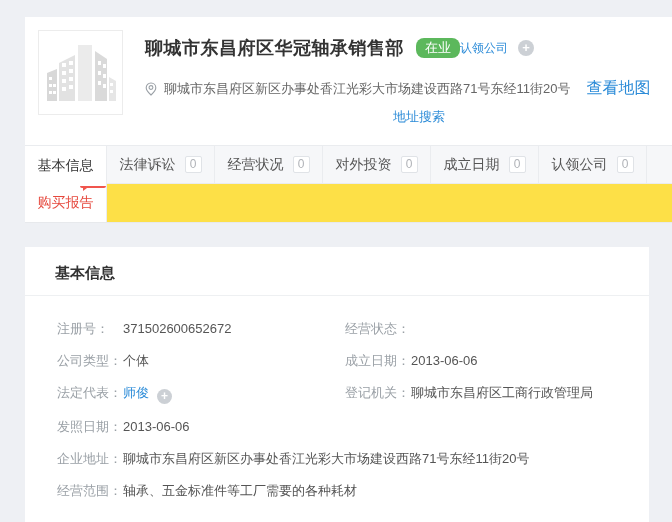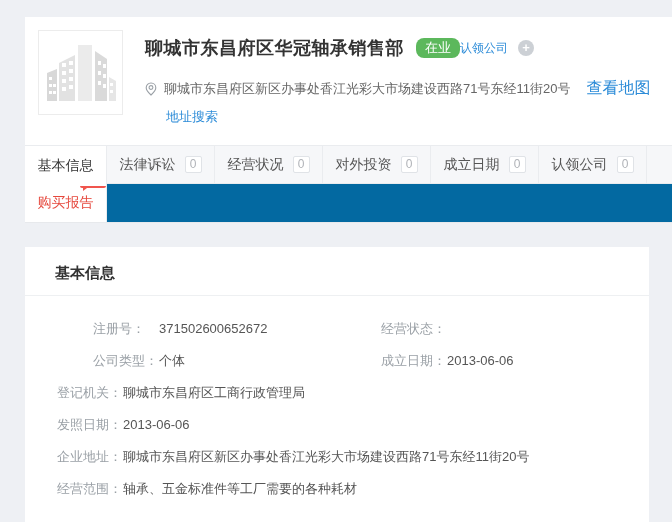--- a/index.html
+++ b/index.html
@@ -9,21 +9,21 @@
     background:#eef0f4;
     position:relative;
     overflow:hidden;
     color:#555;
   }
   
   .header-card {
     position:absolute; left:25px; top:17px; right:0; height:206px;
     background:#fff;
   }
-  .header-content { height:128px; display:flex; padding:13px 0 0 13px; }
+  .header-content { height:128px; display:flex; padding:13px 0 0 13px;text-align:center; }
   .logo-box {
     width:85px; height:85px; border:1px solid #ececec; background:#fff;
     display:flex; align-items:center; justify-content:center; flex:none;
   }
   .header-info { margin-left:22px; padding-top:6px; flex:1; min-width:0; }
   .title-row { display:flex; align-items:center; }
   .company-title { font-size:18px; font-weight:bold; color:#333; letter-spacing:0.5px; }
   .status-badge {
     margin-left:12px; background:#5cb85c; color:#fff; font-size:13px;
     padding:2px 9px 3px; border-radius:8px; line-height:15px;
@@ -52,21 +52,21 @@
   .tab.first { width:82px; }
   .tab.active {
     background:#fff; height:40px; margin-bottom:-1px; z-index:2; color:#333;
   }
   .tab .count {
     margin-left:9px; width:17px; height:17px; border:1px solid #e0e3e7;
     background:#fff; color:#b0b3b8; font-size:12px; line-height:15px; text-align:center;
     border-radius:2px;
   }
   .tabs-row2 {
-    height:39px; background:#0369a1; border-bottom:1px solid #e7e9ec; display:flex;
+    height:39px; background:#fde047; border-bottom:1px solid #e7e9ec; display:flex;
   }
   .buy-tab {
     width:82px; border-right:1px solid #eaecef;
     display:flex; align-items:center; justify-content:center;
     color:#e6483d; font-size:14px; cursor:pointer; position:relative; background:#fff;
   }
   .hot-badge {
     position:absolute; top:-8px; right:0px;
     background:#f0554d; color:#fff; font-size:8px; font-weight:bold;
     padding:2px 4px; border-radius:2px; line-height:8px; letter-spacing:0.5px;
@@ -80,21 +80,21 @@
     position:absolute; left:25px; top:247px; width:624px; bottom:-5px;
     background:#fff;
   }
   .section-heading {
     font-size:15px; font-weight:bold; color:#333;
     padding:17px 30px 12px; border-bottom:1px solid #eef0f2;
   }
   .fields { padding:23px 30px 0 32px; font-size:13px; }
   .frow { display:flex; margin-bottom:13px; line-height:19px; }
   .fpair { display:flex; }
-  .fpair.left { width:288px; flex:none;margin-left:36px; }
+  .fpair.left { width:288px; flex:none; }
   .flabel { color:#9aa0a6; width:66px; flex:none; }
   .fvalue { color:#555; }
   .scope-row { margin-top:6px; }
   .legal-link { color:#2d8cd8; cursor:pointer; }
   .fvalue .plus-circle { margin-left:8px; width:15px; height:15px; font-size:12px; line-height:15px; vertical-align:-3px; }
 </style>
 </head>
 <body>
 
 <div class="header-card">
@@ -208,20 +208,26 @@
         <span class="flabel">公司类型：</span>
         <span class="fvalue">个体</span>
       </div>
       <div class="fpair">
         <span class="flabel">成立日期：</span>
         <span class="fvalue">2013-06-06</span>
       </div>
     </div>
 
     <div class="frow">
+      <div class="fpair left">
+        <span class="flabel">法定代表：</span>
+        <span class="fvalue">
+          <a class="legal-link">师俊</a><span class="plus-circle">+</span>
+        </span>
+      </div>
       <div class="fpair">
         <span class="flabel">登记机关：</span>
         <span class="fvalue">聊城市东昌府区工商行政管理局</span>
       </div>
     </div>
 
     <div class="frow">
       <div class="fpair">
         <span class="flabel">发照日期：</span>
         <span class="fvalue">2013-06-06</span>

